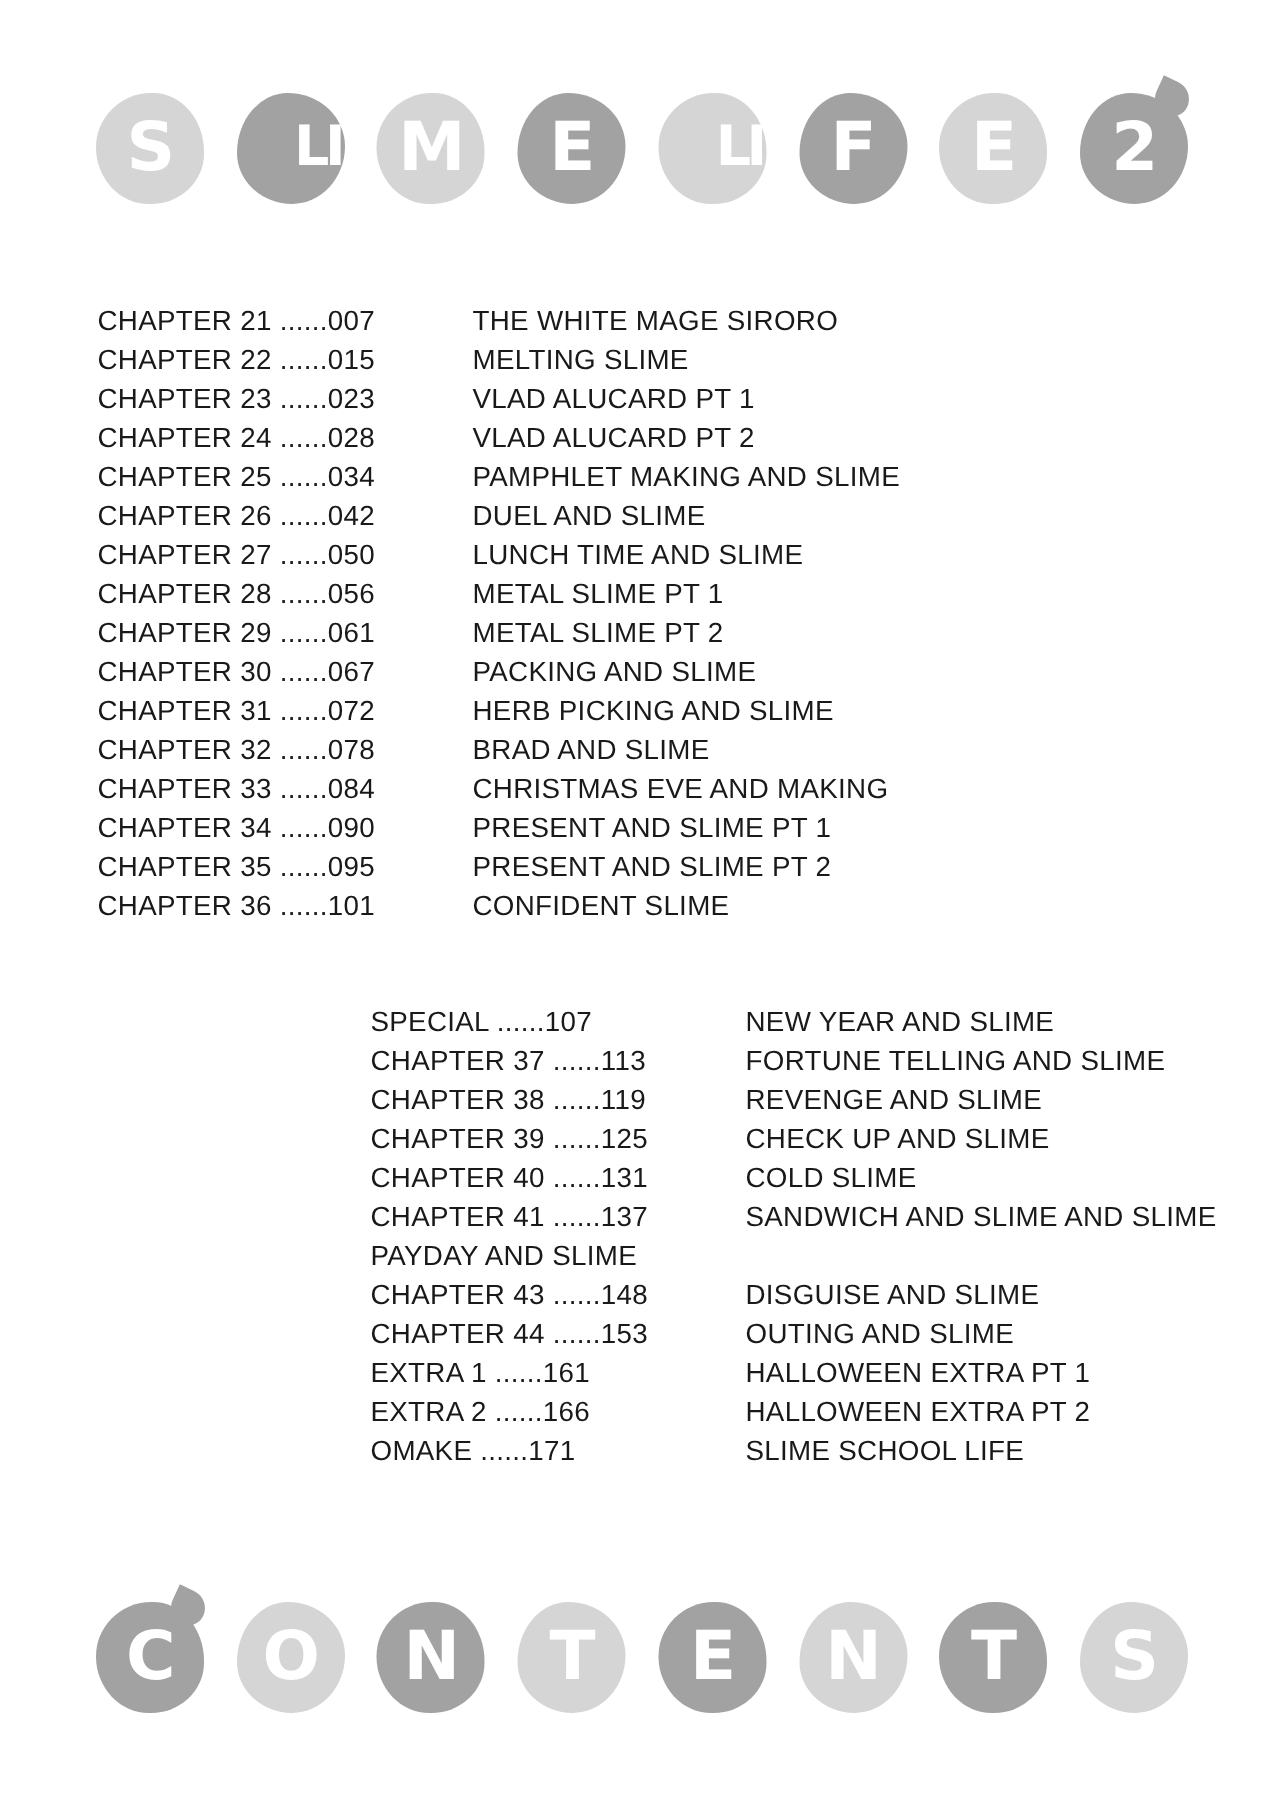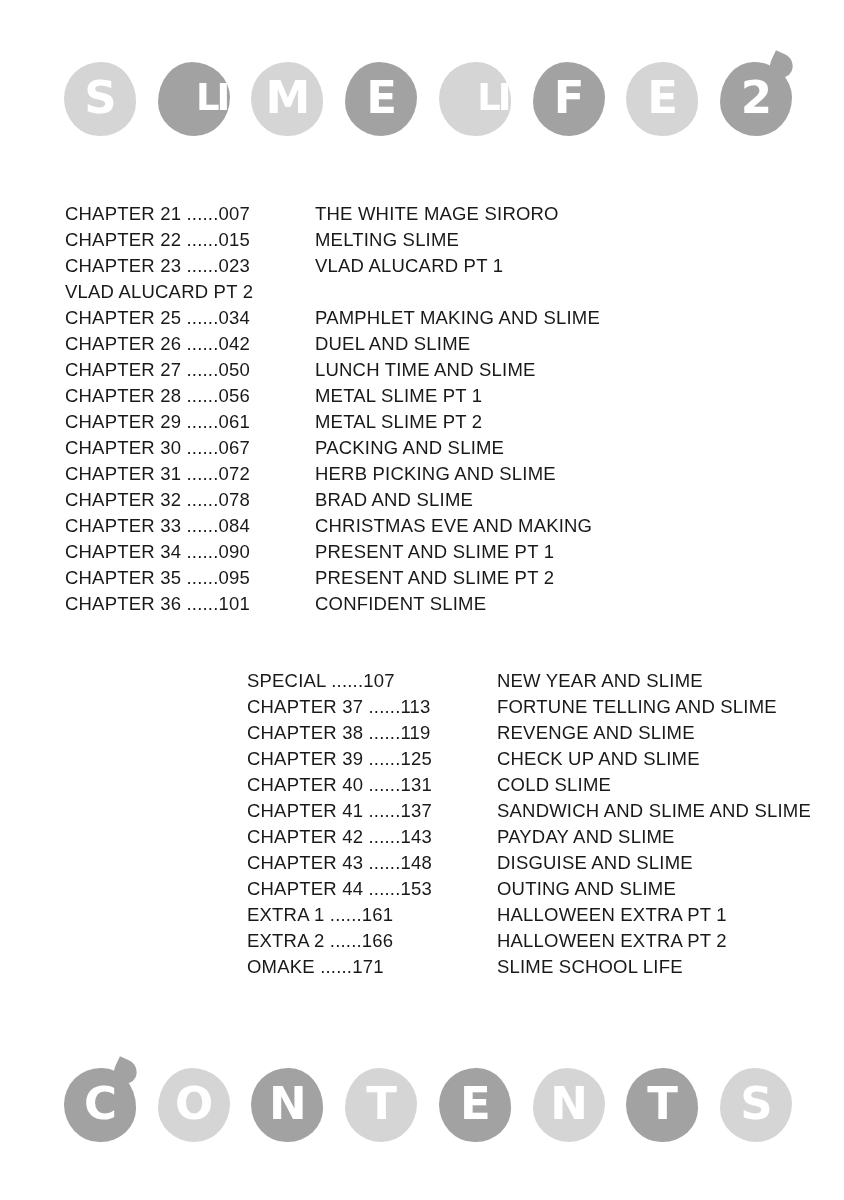--- a/index.html
+++ b/index.html
@@ -116,20 +116,21 @@
       </div>
       <div class="toc-row">
         <span class="toc-left">CHAPTER 22 ......015</span>
         <span class="toc-title">MELTING SLIME</span>
       </div>
       <div class="toc-row">
         <span class="toc-left">CHAPTER 23 ......023</span>
         <span class="toc-title">VLAD ALUCARD PT 1</span>
       </div>
       <div class="toc-row">
+        <span class="toc-left">CHAPTER 24 ......028</span>
         <span class="toc-title">VLAD ALUCARD PT 2</span>
       </div>
       <div class="toc-row">
         <span class="toc-left">CHAPTER 25 ......034</span>
         <span class="toc-title">PAMPHLET MAKING AND SLIME</span>
       </div>
       <div class="toc-row">
         <span class="toc-left">CHAPTER 26 ......042</span>
         <span class="toc-title">DUEL AND SLIME</span>
       </div>
@@ -194,21 +195,20 @@
       </div>
       <div class="toc-row">
         <span class="toc-left">CHAPTER 40 ......131</span>
         <span class="toc-title">COLD SLIME</span>
       </div>
       <div class="toc-row">
         <span class="toc-left">CHAPTER 41 ......137</span>
         <span class="toc-title">SANDWICH AND SLIME AND SLIME</span>
       </div>
       <div class="toc-row">
-        <span class="toc-left">CHAPTER 42 ......143</span>
         <span class="toc-title">PAYDAY AND SLIME</span>
       </div>
       <div class="toc-row">
         <span class="toc-left">CHAPTER 43 ......148</span>
         <span class="toc-title">DISGUISE AND SLIME</span>
       </div>
       <div class="toc-row">
         <span class="toc-left">CHAPTER 44 ......153</span>
         <span class="toc-title">OUTING AND SLIME</span>
       </div>

